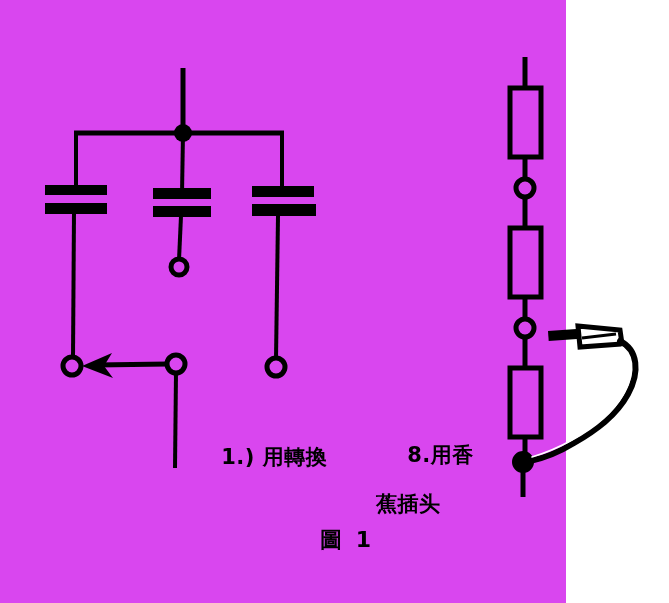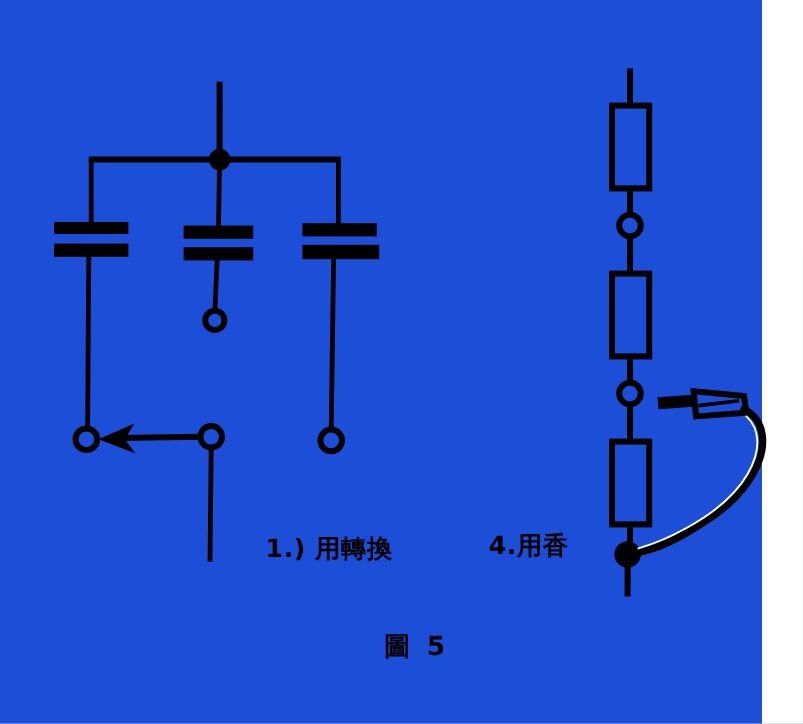--- a/index.html
+++ b/index.html
@@ -8,23 +8,23 @@
     background: #ffffff;
   }
   body {
     width: 669px;
     height: 603px;
     font-family: "DejaVu Sans", sans-serif;
     overflow: hidden;
   }
   #figure-root {
     position: relative;
-    width: 635px;
+    width: 566px;
     height: 603px;
-    background: #1d4ed8;
+    background: #d946ef;
   }
   #figure-svg {
     position: absolute;
     left: 0;
     top: 0;
     width: 669px;
     height: 603px;
     display: block;
   }
   .label-text {
@@ -140,18 +140,19 @@
                  C 556 449 542 454 532 457" fill="none" stroke="#ffffff" stroke-width="1.6" stroke-linecap="round"></path>
       </g>
     </g>
   </svg>
 
   <div class="label-text" id="annot-switch">
     <span class="annot-line-1">1.) 用轉換</span>
   </div>
 
   <div class="label-text" id="annot-plug">
-    <span class="annot-line-1">4.用香</span>
+    <span class="annot-line-1">8.用香</span>
+    <span class="annot-line-2">蕉插头</span>
   </div>
 
-  <div class="label-text" id="figure-caption">圖 5</div>
+  <div class="label-text" id="figure-caption">圖 1</div>
 
 </div>
 
 </body></html>

